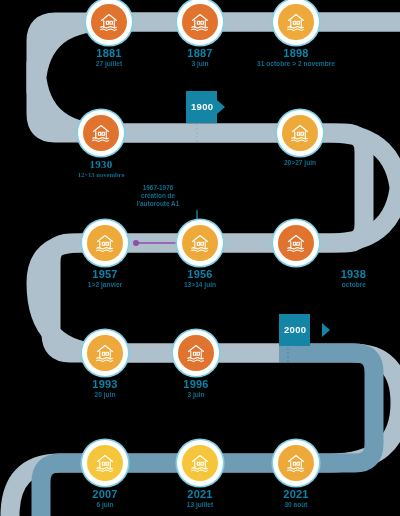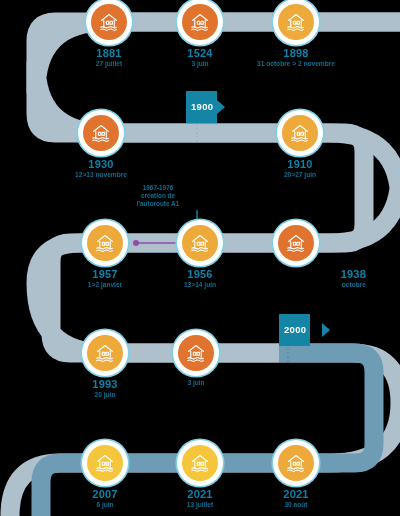--- a/index.html
+++ b/index.html
@@ -151,21 +151,21 @@
   <path d="M9 14 L9 23"></path>
             <path d="M23 14 L23 23"></path>
   <rect x="12.5" y="15" width="3.2" height="4"></rect>
   <rect x="17.3" y="15" width="3.2" height="4"></rect>
   <path d="M5 23 q2.6 -1.8 5.2 0 q2.6 1.8 5.2 0 q2.6 -1.8 5.2 0 q2.6 1.8 5.2 0"></path>
   <path d="M5 26.2 q2.6 -1.8 5.2 0 q2.6 1.8 5.2 0 q2.6 -1.8 5.2 0 q2.6 1.8 5.2 0"></path>
 </svg>
         </span>
       </div>
       <div class="lbl" style="left: 130px; top: 47px;">
-        <span class="yr">1524</span>
+        <span class="yr">1887</span>
         <span class="dt">3 juin</span>
       </div>
       <div class="node" style="left: 273px; top: -1px; box-shadow: rgb(126, 207, 227) 0px 0px 0px 1.6px;">
         <span class="disc" style="background:#eda93a">
           <svg viewBox="0 0 32 32" fill="none" stroke="#ffffff" stroke-width="1.5" stroke-linecap="round" stroke-linejoin="round">
   <path d="M6 14 L16 6 L26 14"></path>
   <path d="M9 14 L9 23"></path>
             <path d="M23 14 L23 23"></path>
   <rect x="12.5" y="15" width="3.2" height="4"></rect>
   <rect x="17.3" y="15" width="3.2" height="4"></rect>
@@ -184,39 +184,38 @@
   <path d="M6 14 L16 6 L26 14"></path>
   <path d="M9 14 L9 23"></path>
             <path d="M23 14 L23 23"></path>
   <rect x="12.5" y="15" width="3.2" height="4"></rect>
   <rect x="17.3" y="15" width="3.2" height="4"></rect>
   <path d="M5 23 q2.6 -1.8 5.2 0 q2.6 1.8 5.2 0 q2.6 -1.8 5.2 0 q2.6 1.8 5.2 0"></path>
   <path d="M5 26.2 q2.6 -1.8 5.2 0 q2.6 1.8 5.2 0 q2.6 -1.8 5.2 0 q2.6 1.8 5.2 0"></path>
 </svg>
         </span>
       </div>
-      <div class="lbl" style="left: 31px; top: 158px;">
+      <div class="lbl" style="left: 31px; top: 158px; font-family: Liberation Serif, serif;">
         <span class="yr">1930</span>
         <span class="dt">12&gt;13 novembre</span>
       </div>
       <div class="node" style="left: 277px; top: 110px; box-shadow: rgb(126, 207, 227) 0px 0px 0px 1.6px;">
         <span class="disc" style="background:#eda93a">
           <svg viewBox="0 0 32 32" fill="none" stroke="#ffffff" stroke-width="1.5" stroke-linecap="round" stroke-linejoin="round">
   <path d="M6 14 L16 6 L26 14"></path>
   <path d="M9 14 L9 23"></path>
             <path d="M23 14 L23 23"></path>
   <rect x="12.5" y="15" width="3.2" height="4"></rect>
   <rect x="17.3" y="15" width="3.2" height="4"></rect>
   <path d="M5 23 q2.6 -1.8 5.2 0 q2.6 1.8 5.2 0 q2.6 -1.8 5.2 0 q2.6 1.8 5.2 0"></path>
   <path d="M5 26.2 q2.6 -1.8 5.2 0 q2.6 1.8 5.2 0 q2.6 -1.8 5.2 0 q2.6 1.8 5.2 0"></path>
 </svg>
         </span>
       </div>
       <div class="lbl" style="left: 230px; top: 158px;">
-        <span class="yr">1910</span>
         <span class="dt">20&gt;27 juin</span>
       </div>
       <div class="node" style="left: 82px; top: 220px; box-shadow: rgb(126, 207, 227) 0px 0px 0px 1.6px;">
         <span class="disc" style="background:#eda93a">
           <svg viewBox="0 0 32 32" fill="none" stroke="#ffffff" stroke-width="1.5" stroke-linecap="round" stroke-linejoin="round">
   <path d="M6 14 L16 6 L26 14"></path>
   <path d="M9 14 L9 23"></path>
             <path d="M23 14 L23 23"></path>
   <rect x="12.5" y="15" width="3.2" height="4"></rect>
   <rect x="17.3" y="15" width="3.2" height="4"></rect>
@@ -287,20 +286,21 @@
   <path d="M9 14 L9 23"></path>
             <path d="M23 14 L23 23"></path>
   <rect x="12.5" y="15" width="3.2" height="4"></rect>
   <rect x="17.3" y="15" width="3.2" height="4"></rect>
   <path d="M5 23 q2.6 -1.8 5.2 0 q2.6 1.8 5.2 0 q2.6 -1.8 5.2 0 q2.6 1.8 5.2 0"></path>
   <path d="M5 26.2 q2.6 -1.8 5.2 0 q2.6 1.8 5.2 0 q2.6 -1.8 5.2 0 q2.6 1.8 5.2 0"></path>
 </svg>
         </span>
       </div>
       <div class="lbl" style="left: 126px; top: 378px;">
+        <span class="yr">1996</span>
         <span class="dt">3 juin</span>
       </div>
       <div class="node" style="left: 82px; top: 440px; box-shadow: rgb(126, 207, 227) 0px 0px 0px 1.6px;">
         <span class="disc" style="background:#f5c63c">
           <svg viewBox="0 0 32 32" fill="none" stroke="#ffffff" stroke-width="1.5" stroke-linecap="round" stroke-linejoin="round">
   <path d="M6 14 L16 6 L26 14"></path>
   <path d="M9 14 L9 23"></path>
             <path d="M23 14 L23 23"></path>
   <rect x="12.5" y="15" width="3.2" height="4"></rect>
   <rect x="17.3" y="15" width="3.2" height="4"></rect>

